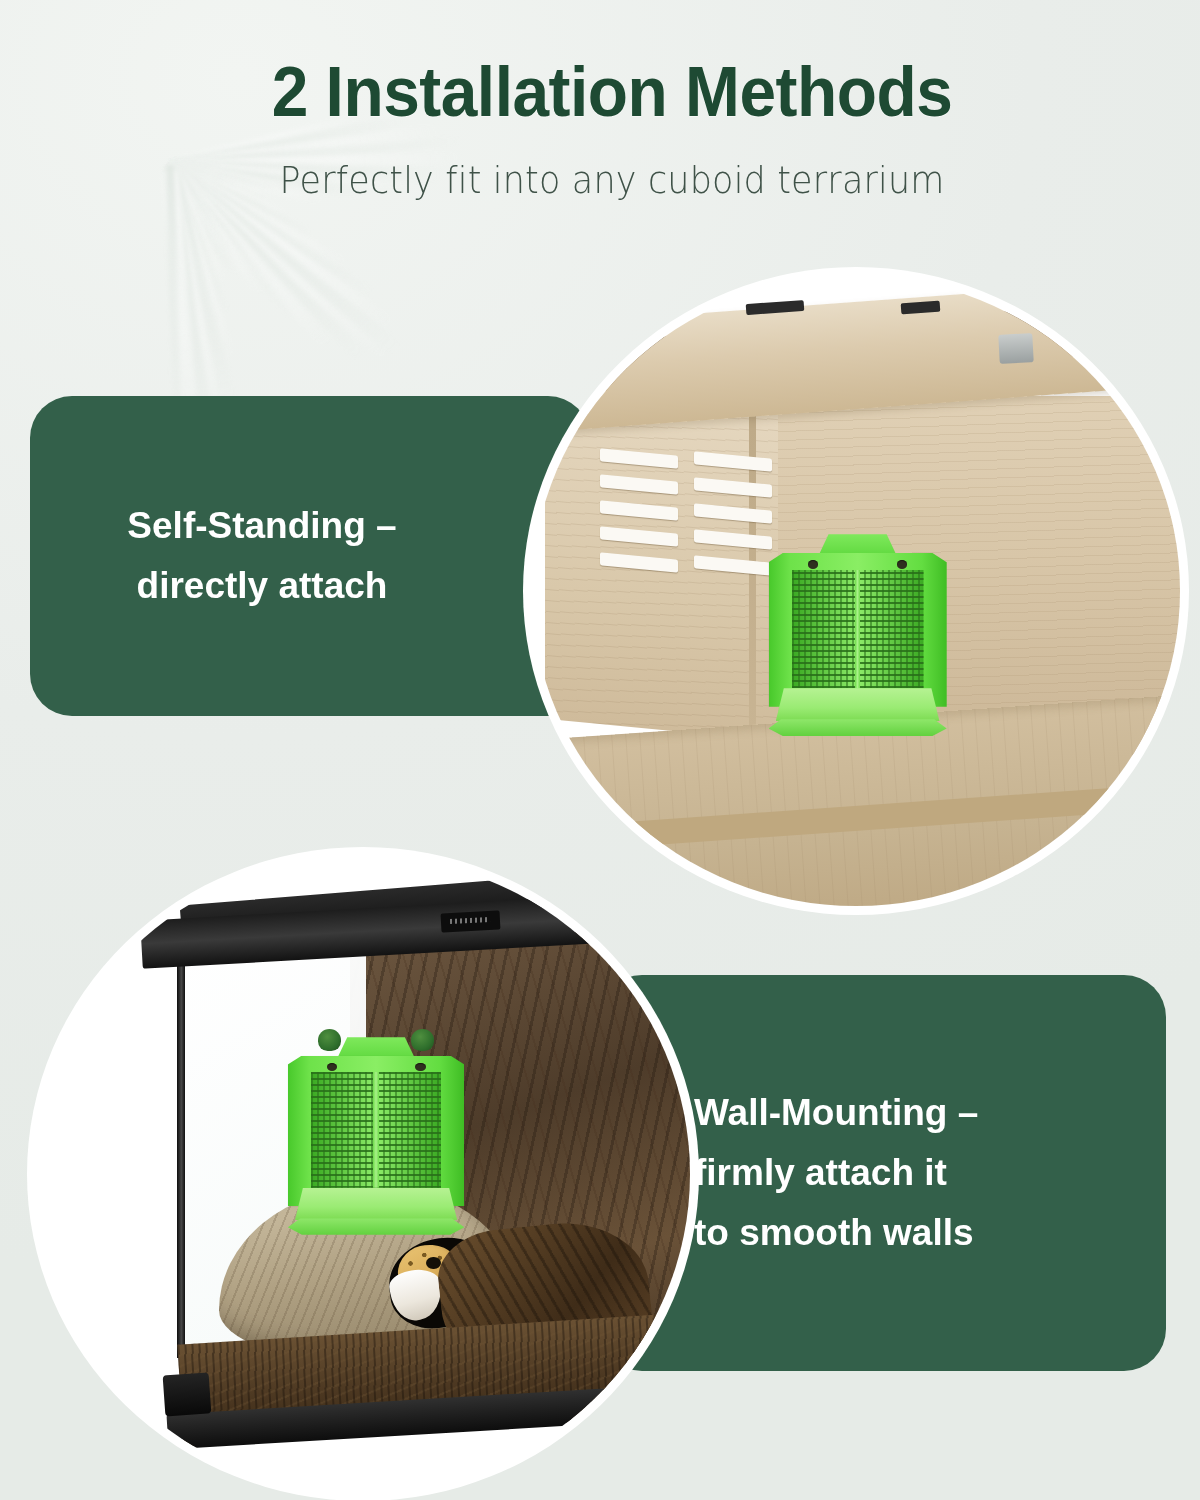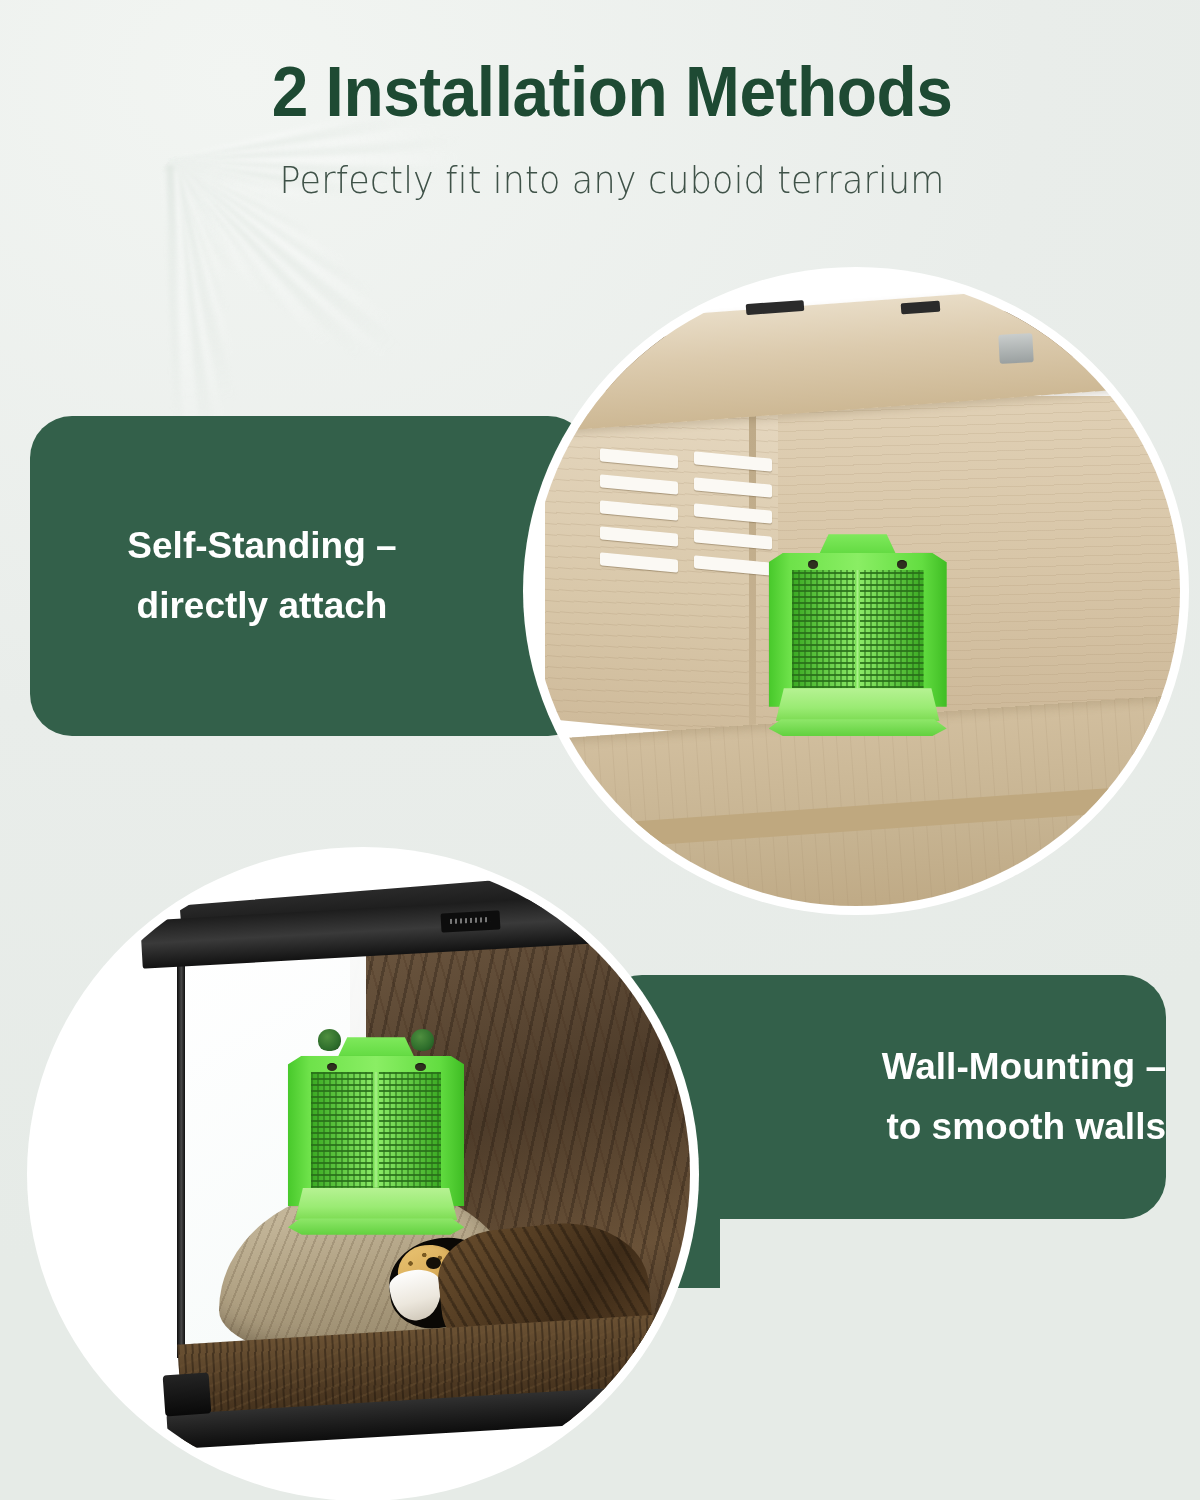--- a/index.html
+++ b/index.html
@@ -66,28 +66,28 @@
     display:flex;
     flex-direction:column;
     justify-content:center;
     font-weight:700;
     font-size:37px;
     line-height:1.62;
   }
   .callout .cl{ display:block; white-space:nowrap; }
 
   #callout-self-standing{
-    left:30px; top:416px; width:560px; height:320px;
+    left:30px; top:396px; width:560px; height:320px;
     text-align:center;
     padding-right:96px;
     z-index:3;
   }
   #callout-wall-mounting{
-    left:600px; top:975px; width:566px; height:244px;
-    text-align:right;
+    left:600px; top:975px; width:566px; height:396px;
+    text-align:left;
     padding-left:94px;
     z-index:1;
   }
 
   
   .photo-circle{
     position:absolute;
     border-radius:50%;
     overflow:hidden;
     background:#ffffff;
@@ -377,20 +377,21 @@
   <div id="page-subtitle">Perfectly fit into any cuboid terrarium</div>
 </div>
 
 <div class="callout" id="callout-self-standing">
   <span class="cl">Self-Standing –</span>
   <span class="cl">directly attach</span>
 </div>
 
 <div class="callout" id="callout-wall-mounting">
   <span class="cl">Wall-Mounting –</span>
+  <span class="cl">firmly attach it</span>
   <span class="cl">to smooth walls</span>
 </div>
 
 <div class="photo-circle" id="photo-self-standing">
   <div class="scene wood-scene">
     <div class="wood-back"></div>
     <div class="wood-left"></div>
     <div class="wood-seam"></div>
     <div class="vent v1">
       <i></i>

